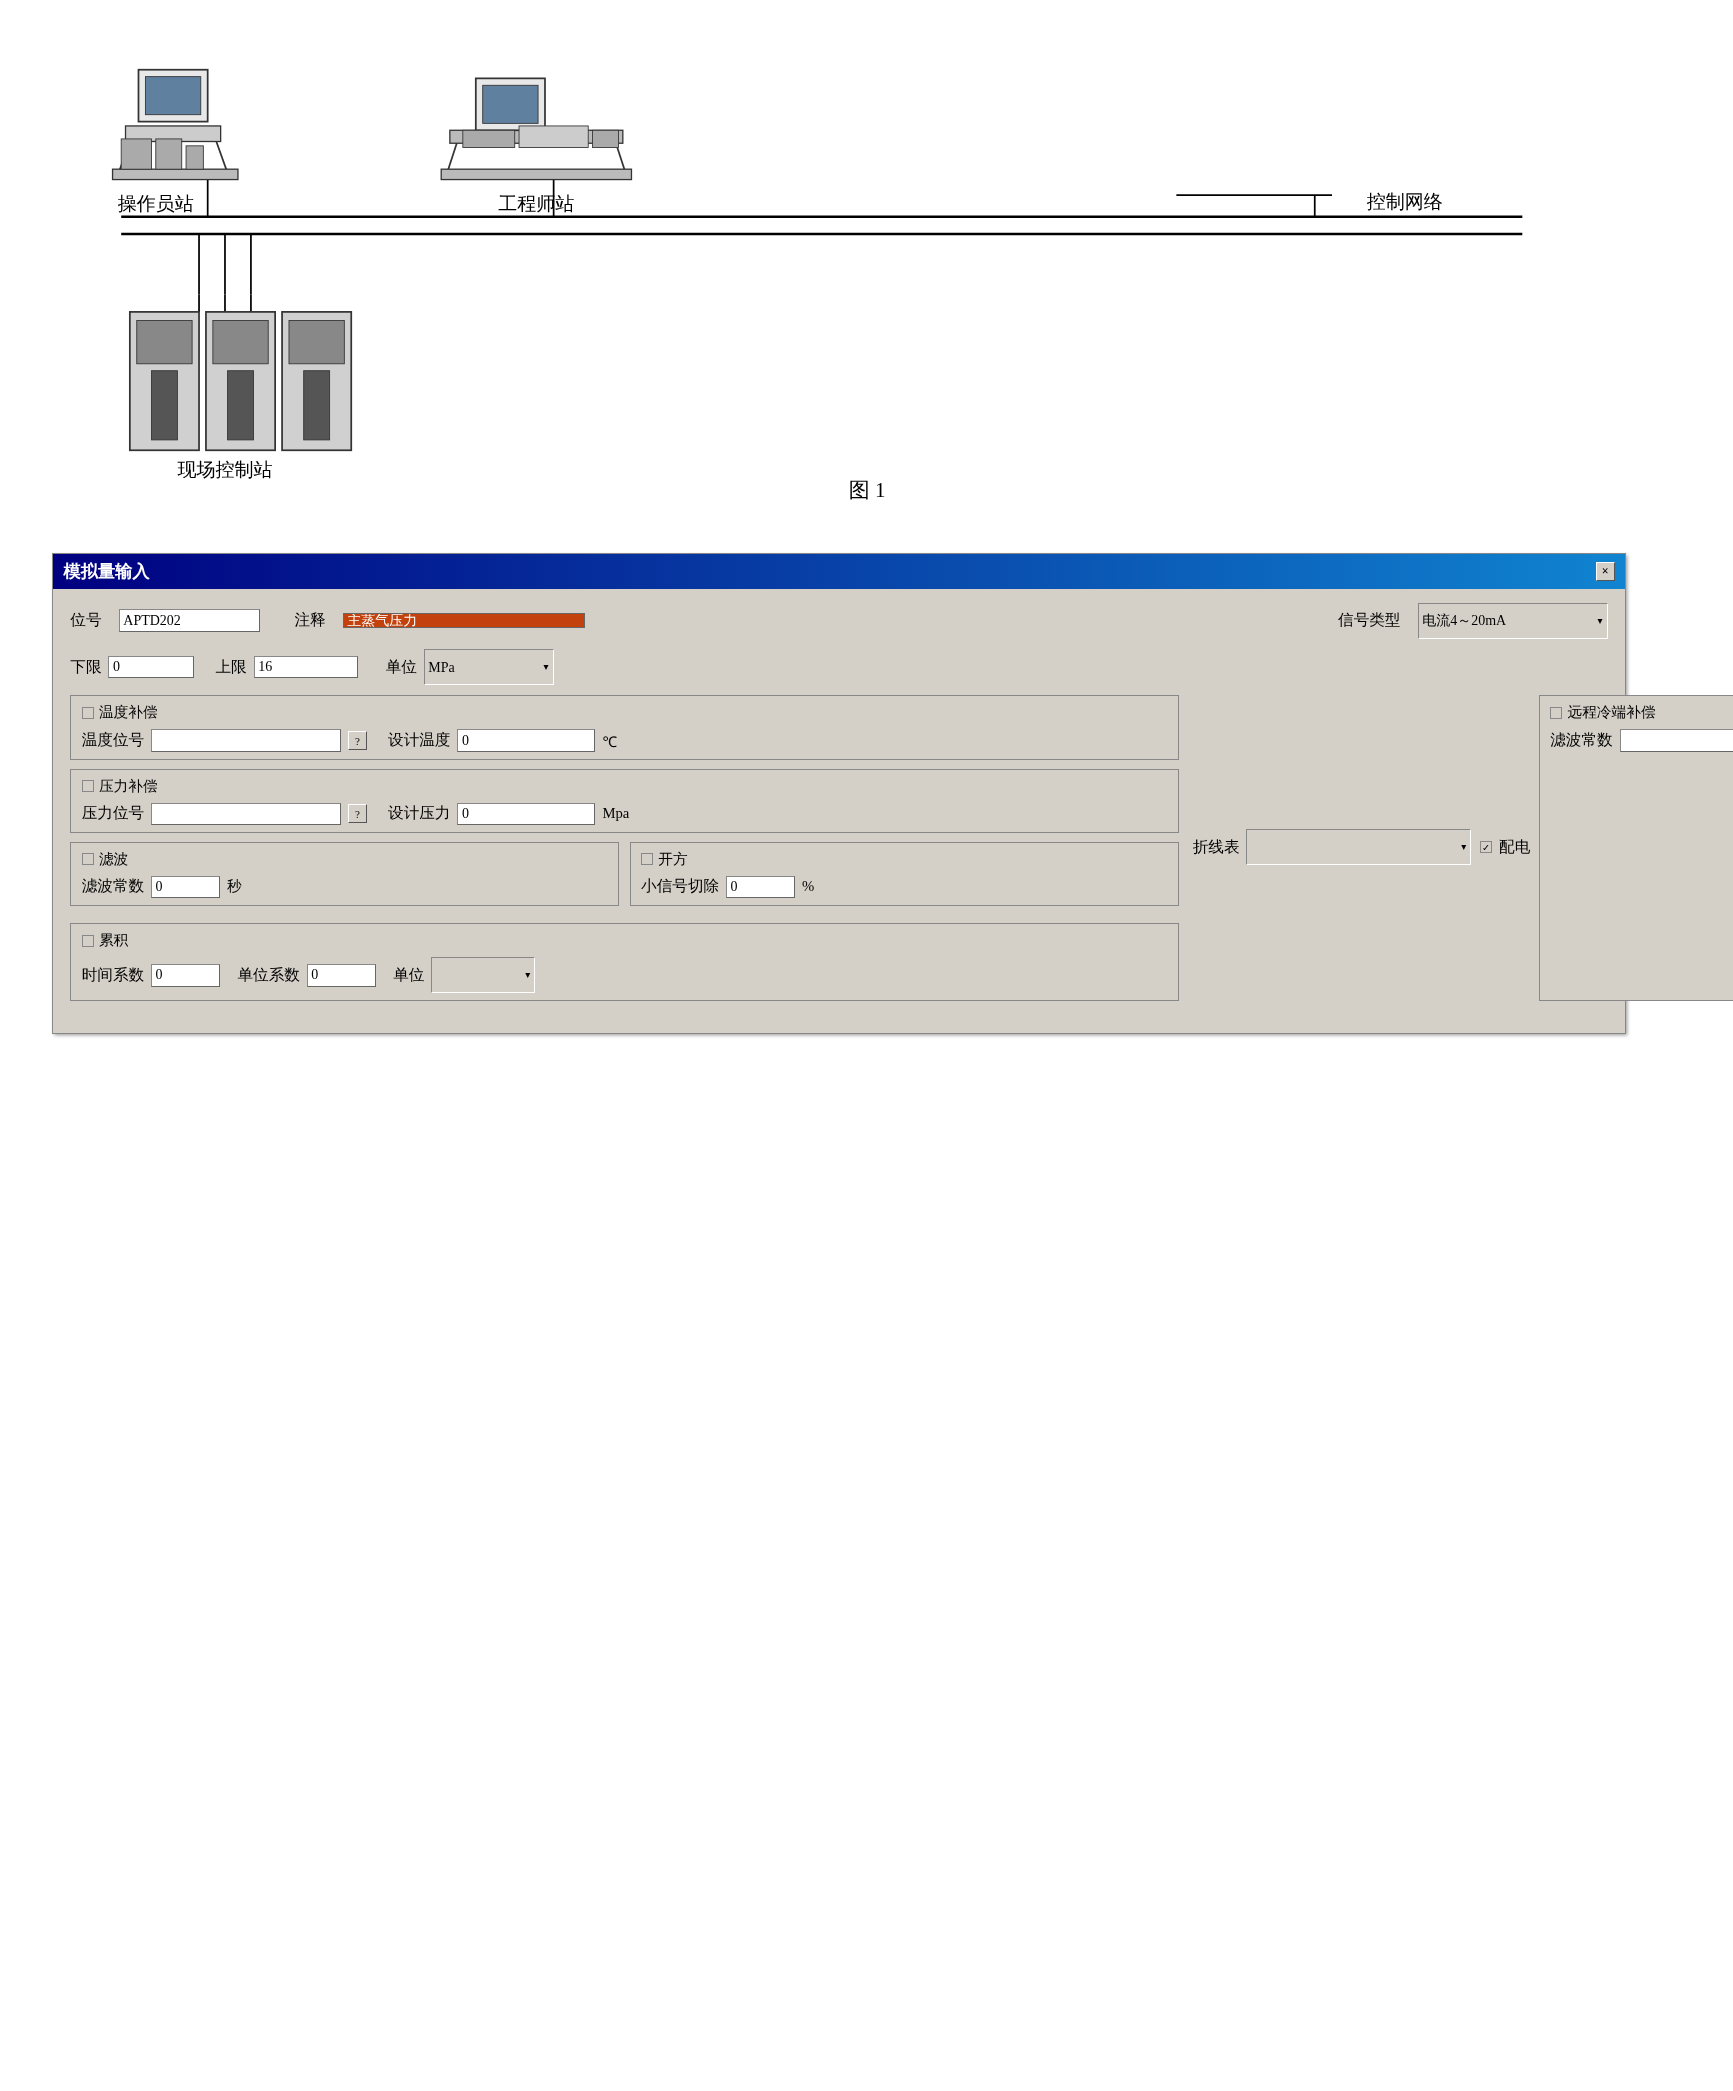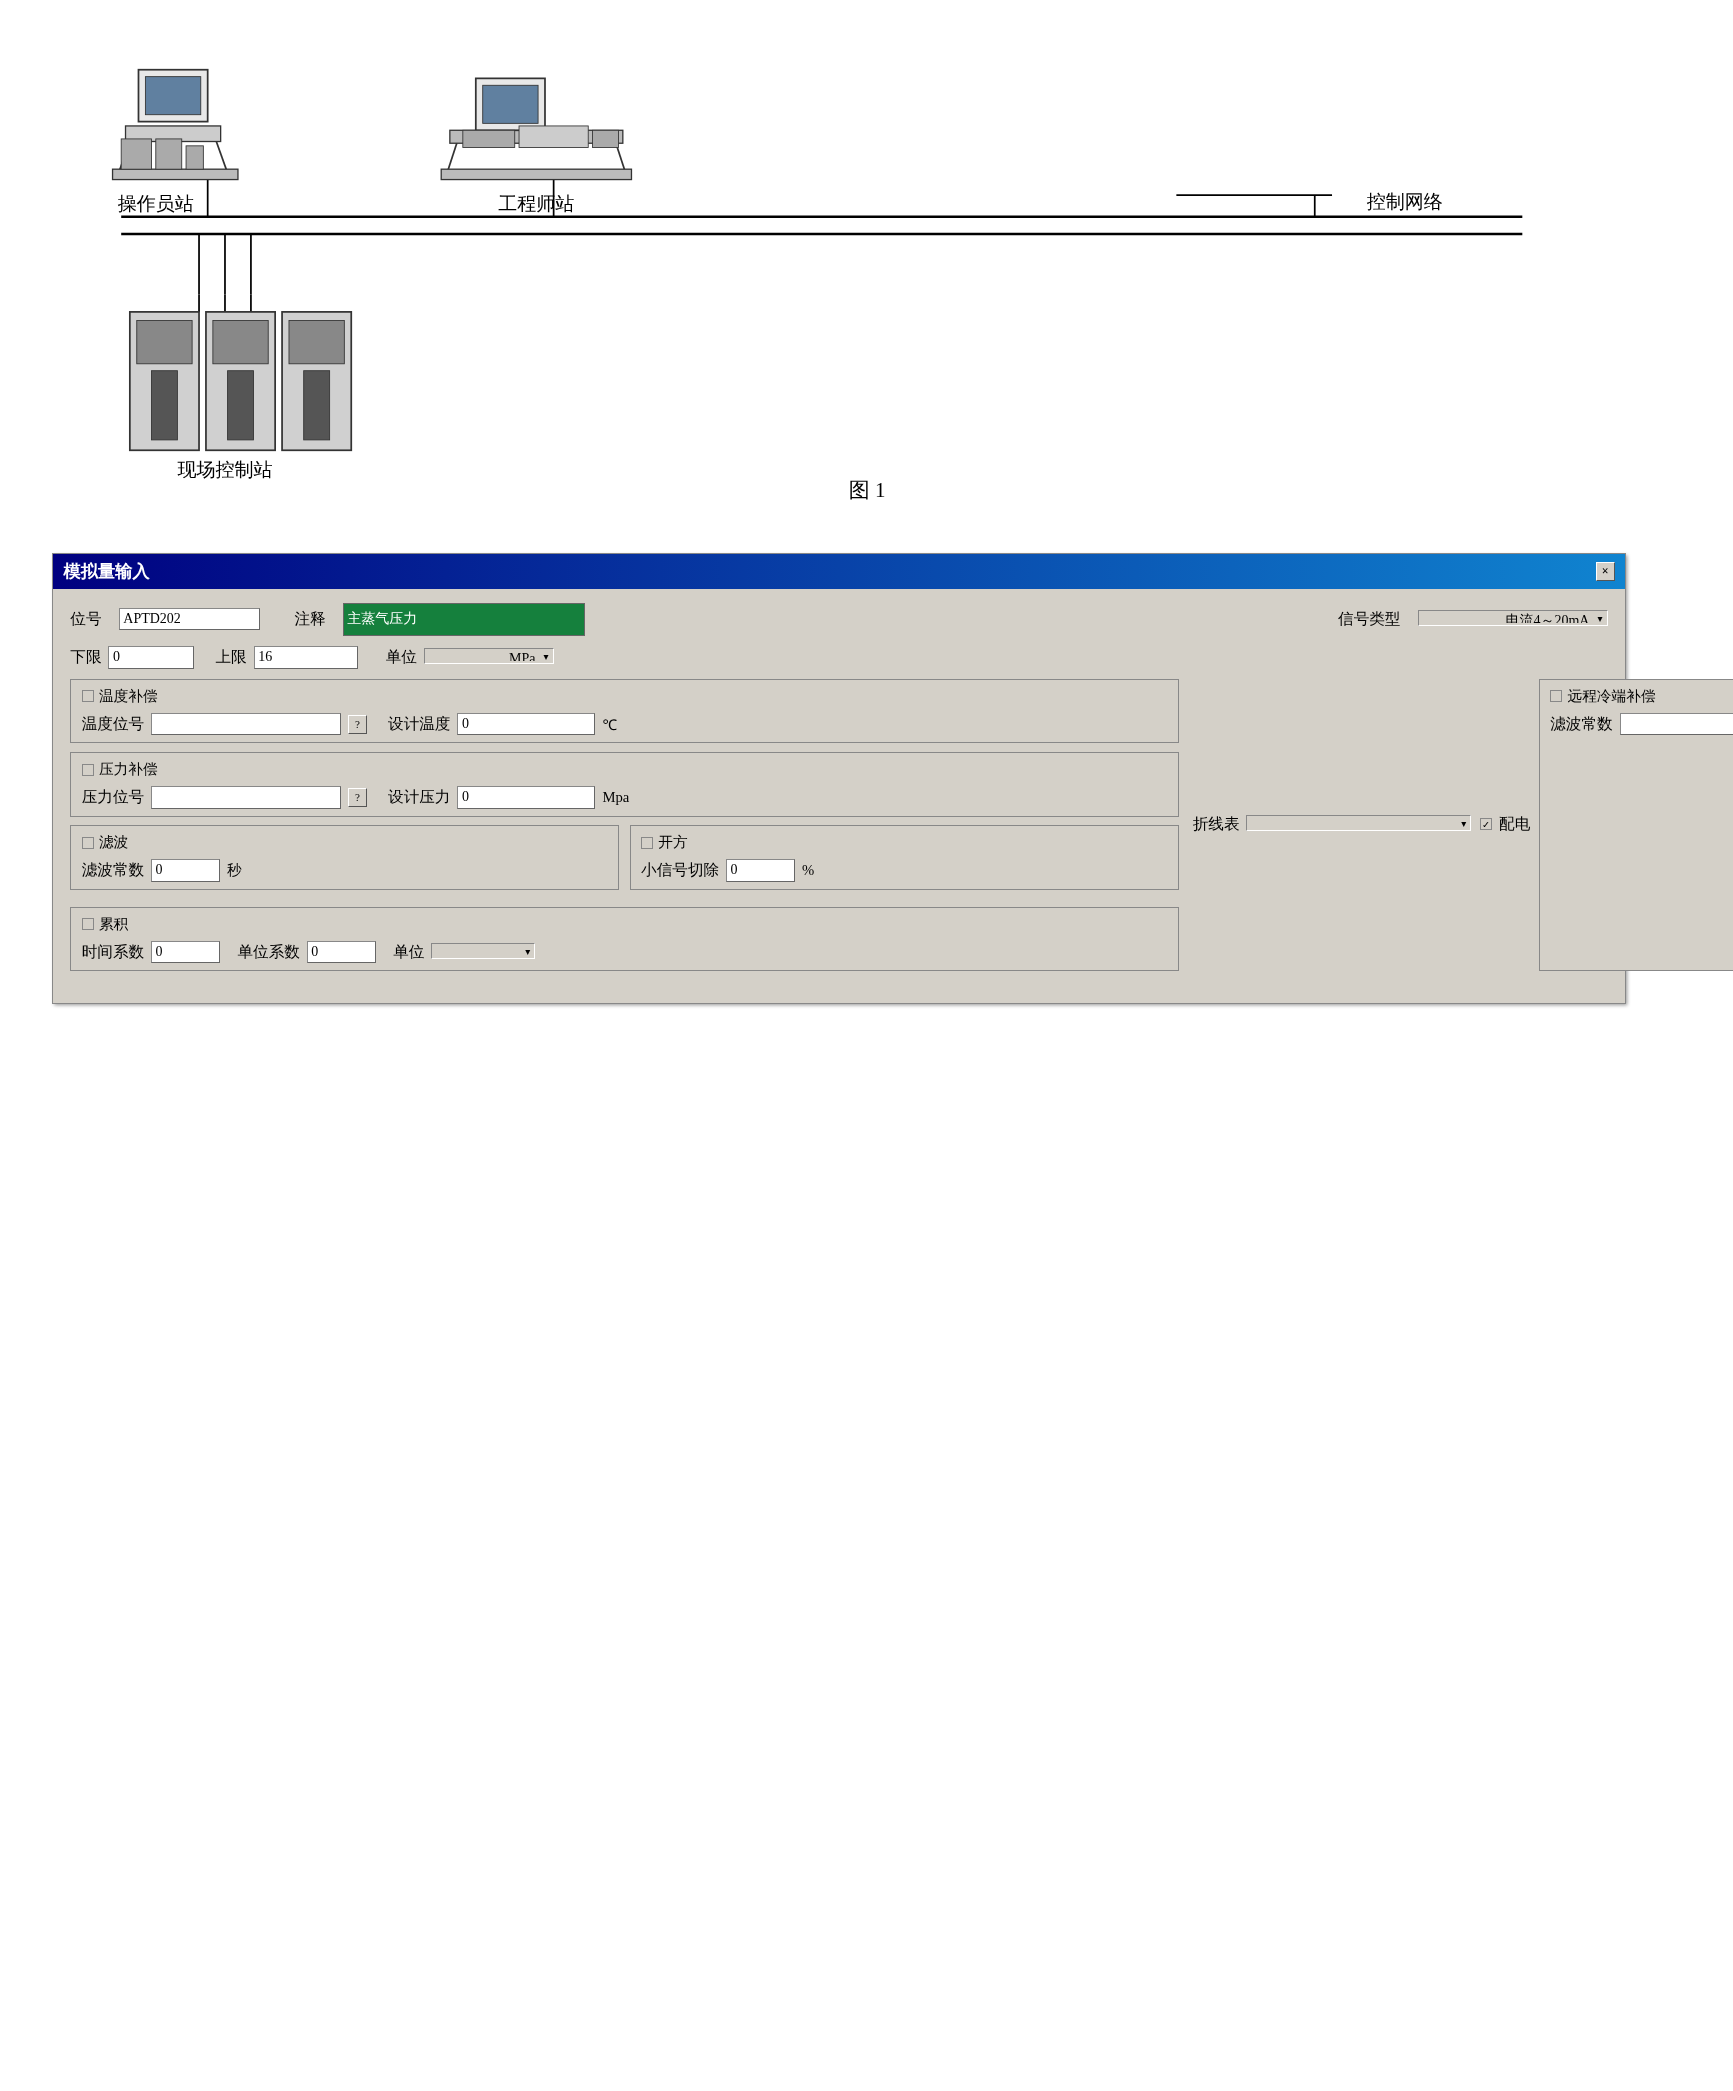--- a/index.html
+++ b/index.html
@@ -101,44 +101,43 @@
       border: 0.9px solid #666;
       border-top-color: #888;
       border-left-color: #888;
       height: 22.5px;
       padding: 1.7px 3.5px;
       font-size: 14px;
       font-family: inherit;
     }
 
     .form-input-highlighted {
-      background: #15803d;
+      background: #c2410c;
       color: #fff;
       border: 0.9px solid #666;
-      height: 33px;
+      height: 15px;
       padding: 1.7px 3.5px;
       font-size: 14px;
     }
 
     .form-select {
       background: #d4d0c8;
       border: 1.7px solid;
       border-top-color: #888;
       border-left-color: #888;
       border-right-color: #fff;
       border-bottom-color: #fff;
-      height: 16px;
+      height: 36px;
       padding: 1.7px 3.5px;
       font-size: 14px;
       font-family: inherit;
       appearance: none;
       -webkit-appearance: none;
       padding-right: 17.3px;
       position: relative;
-      text-align: right;
     }
 
     .select-wrapper {
       position: relative;
       display: inline-block;
     }
 
     .select-wrapper::after {
       content: '▼';
       font-size: 8.6px;

